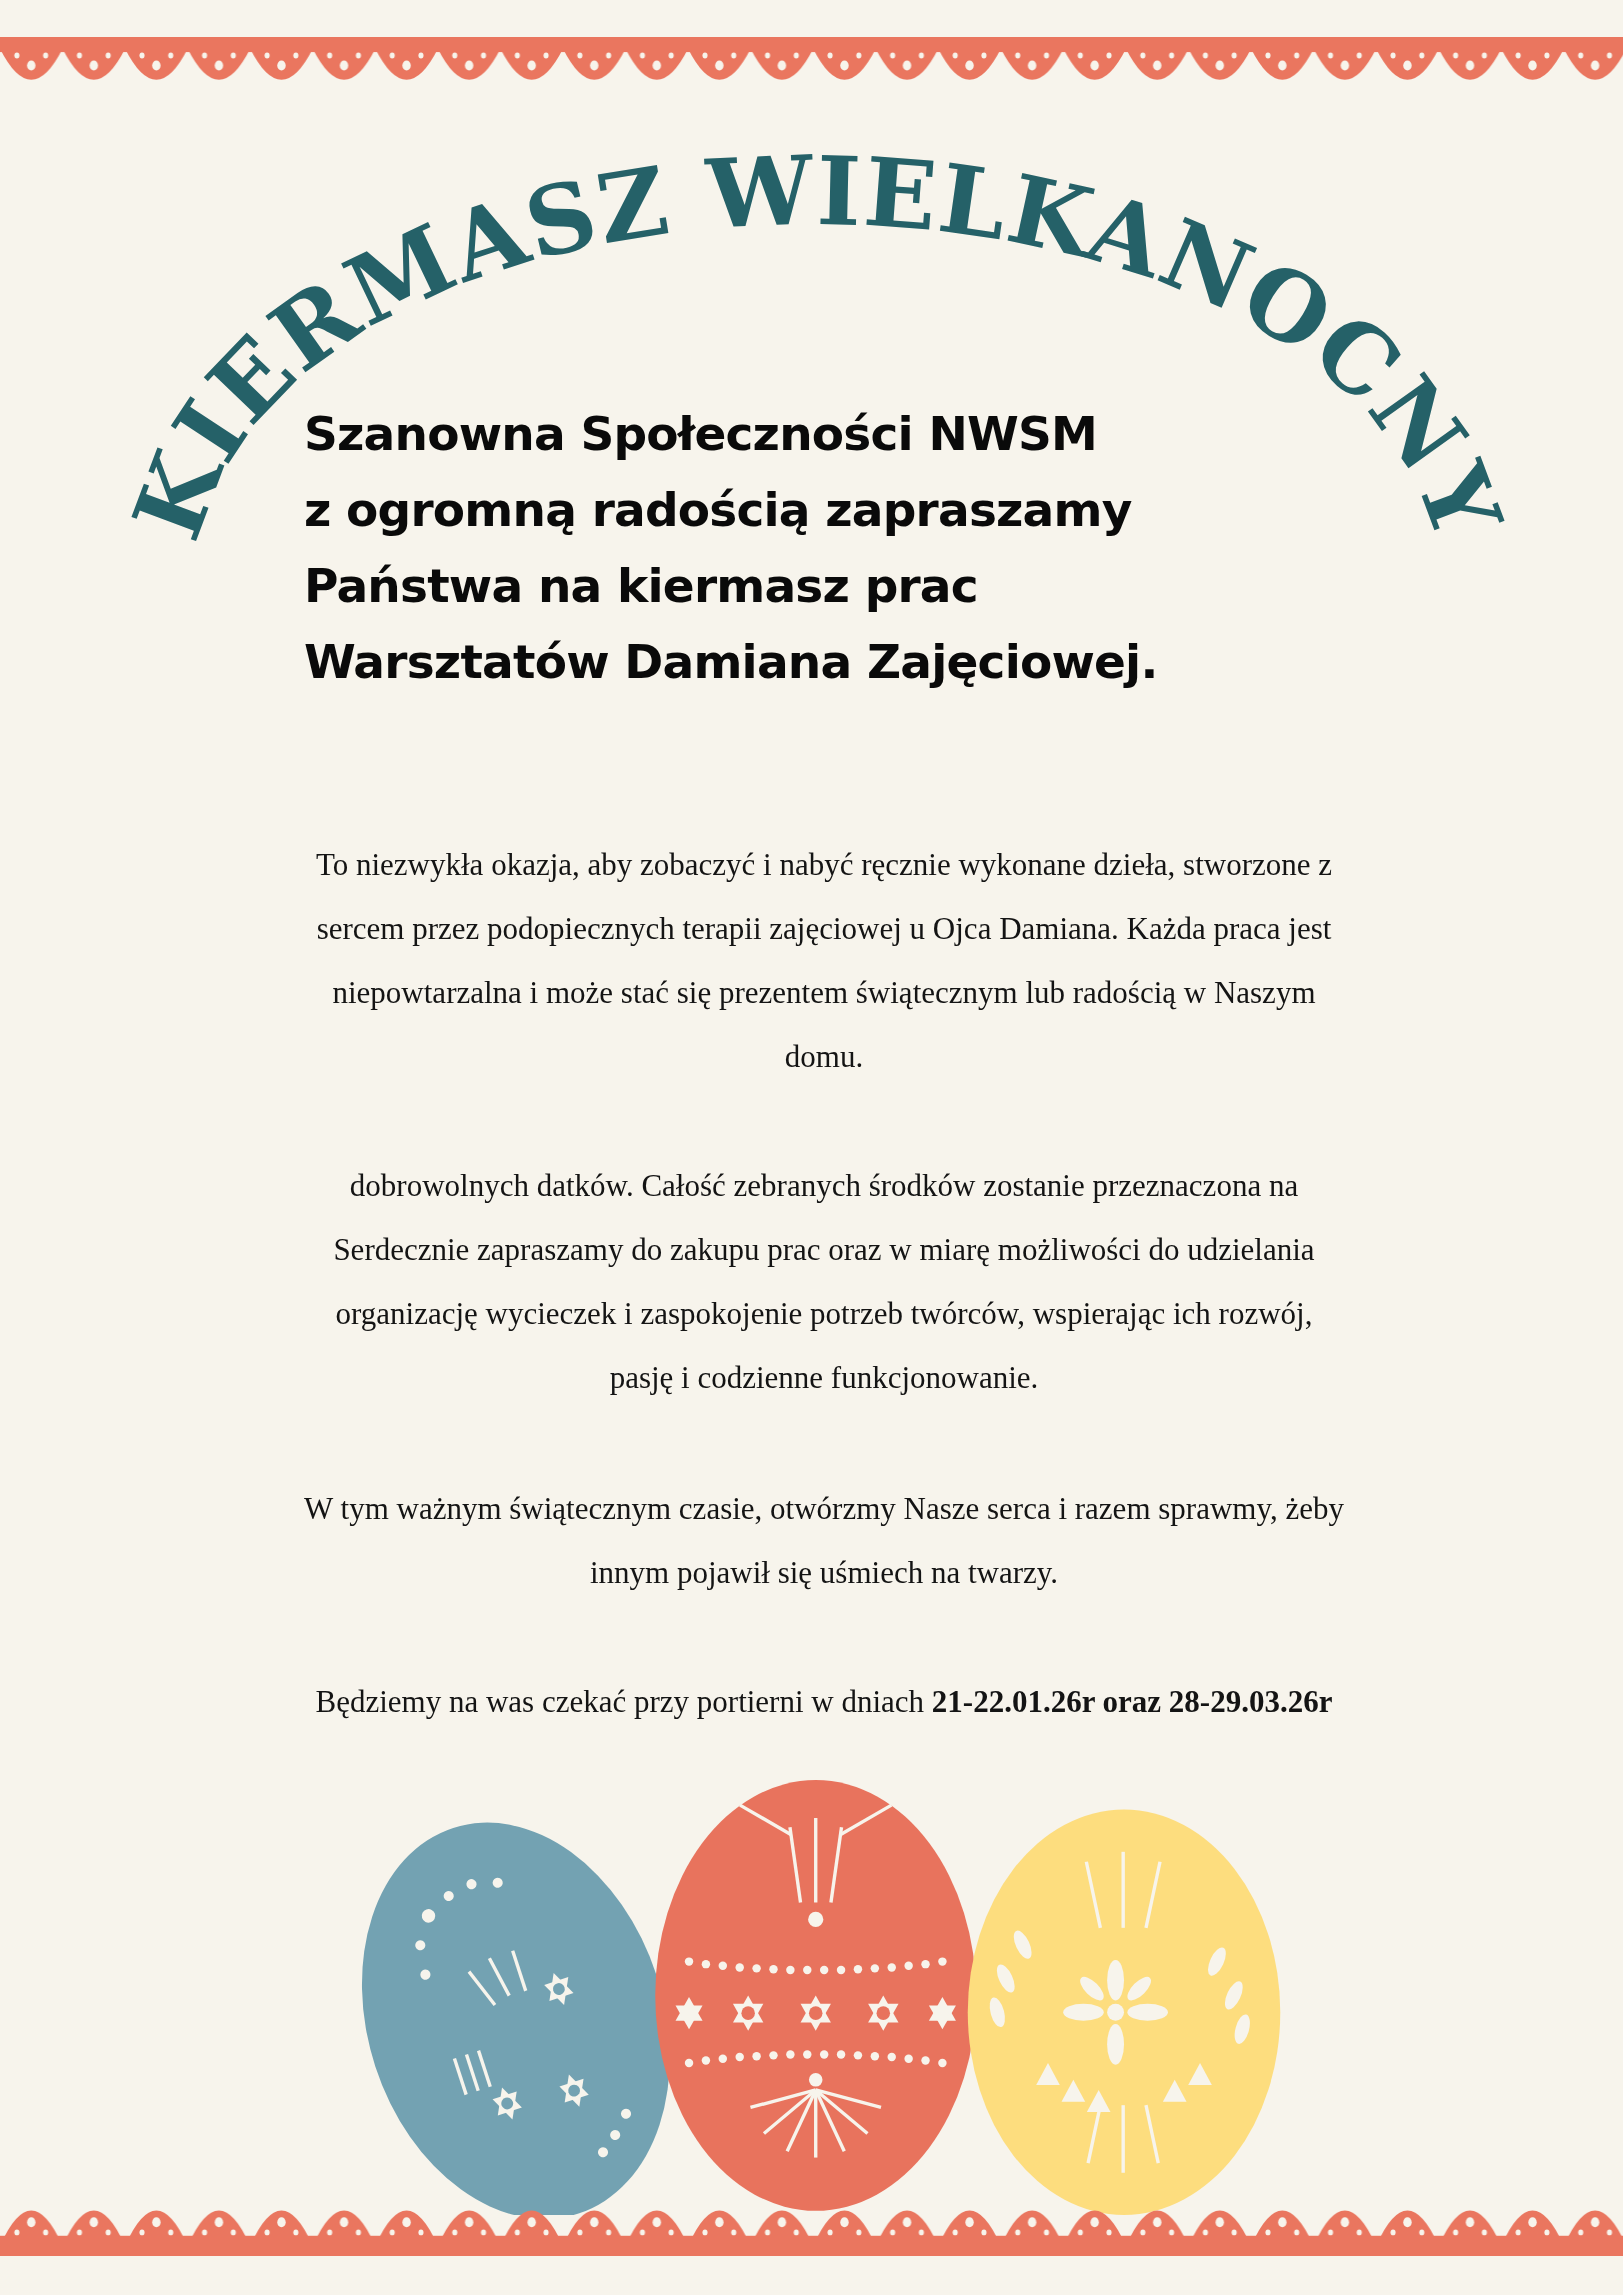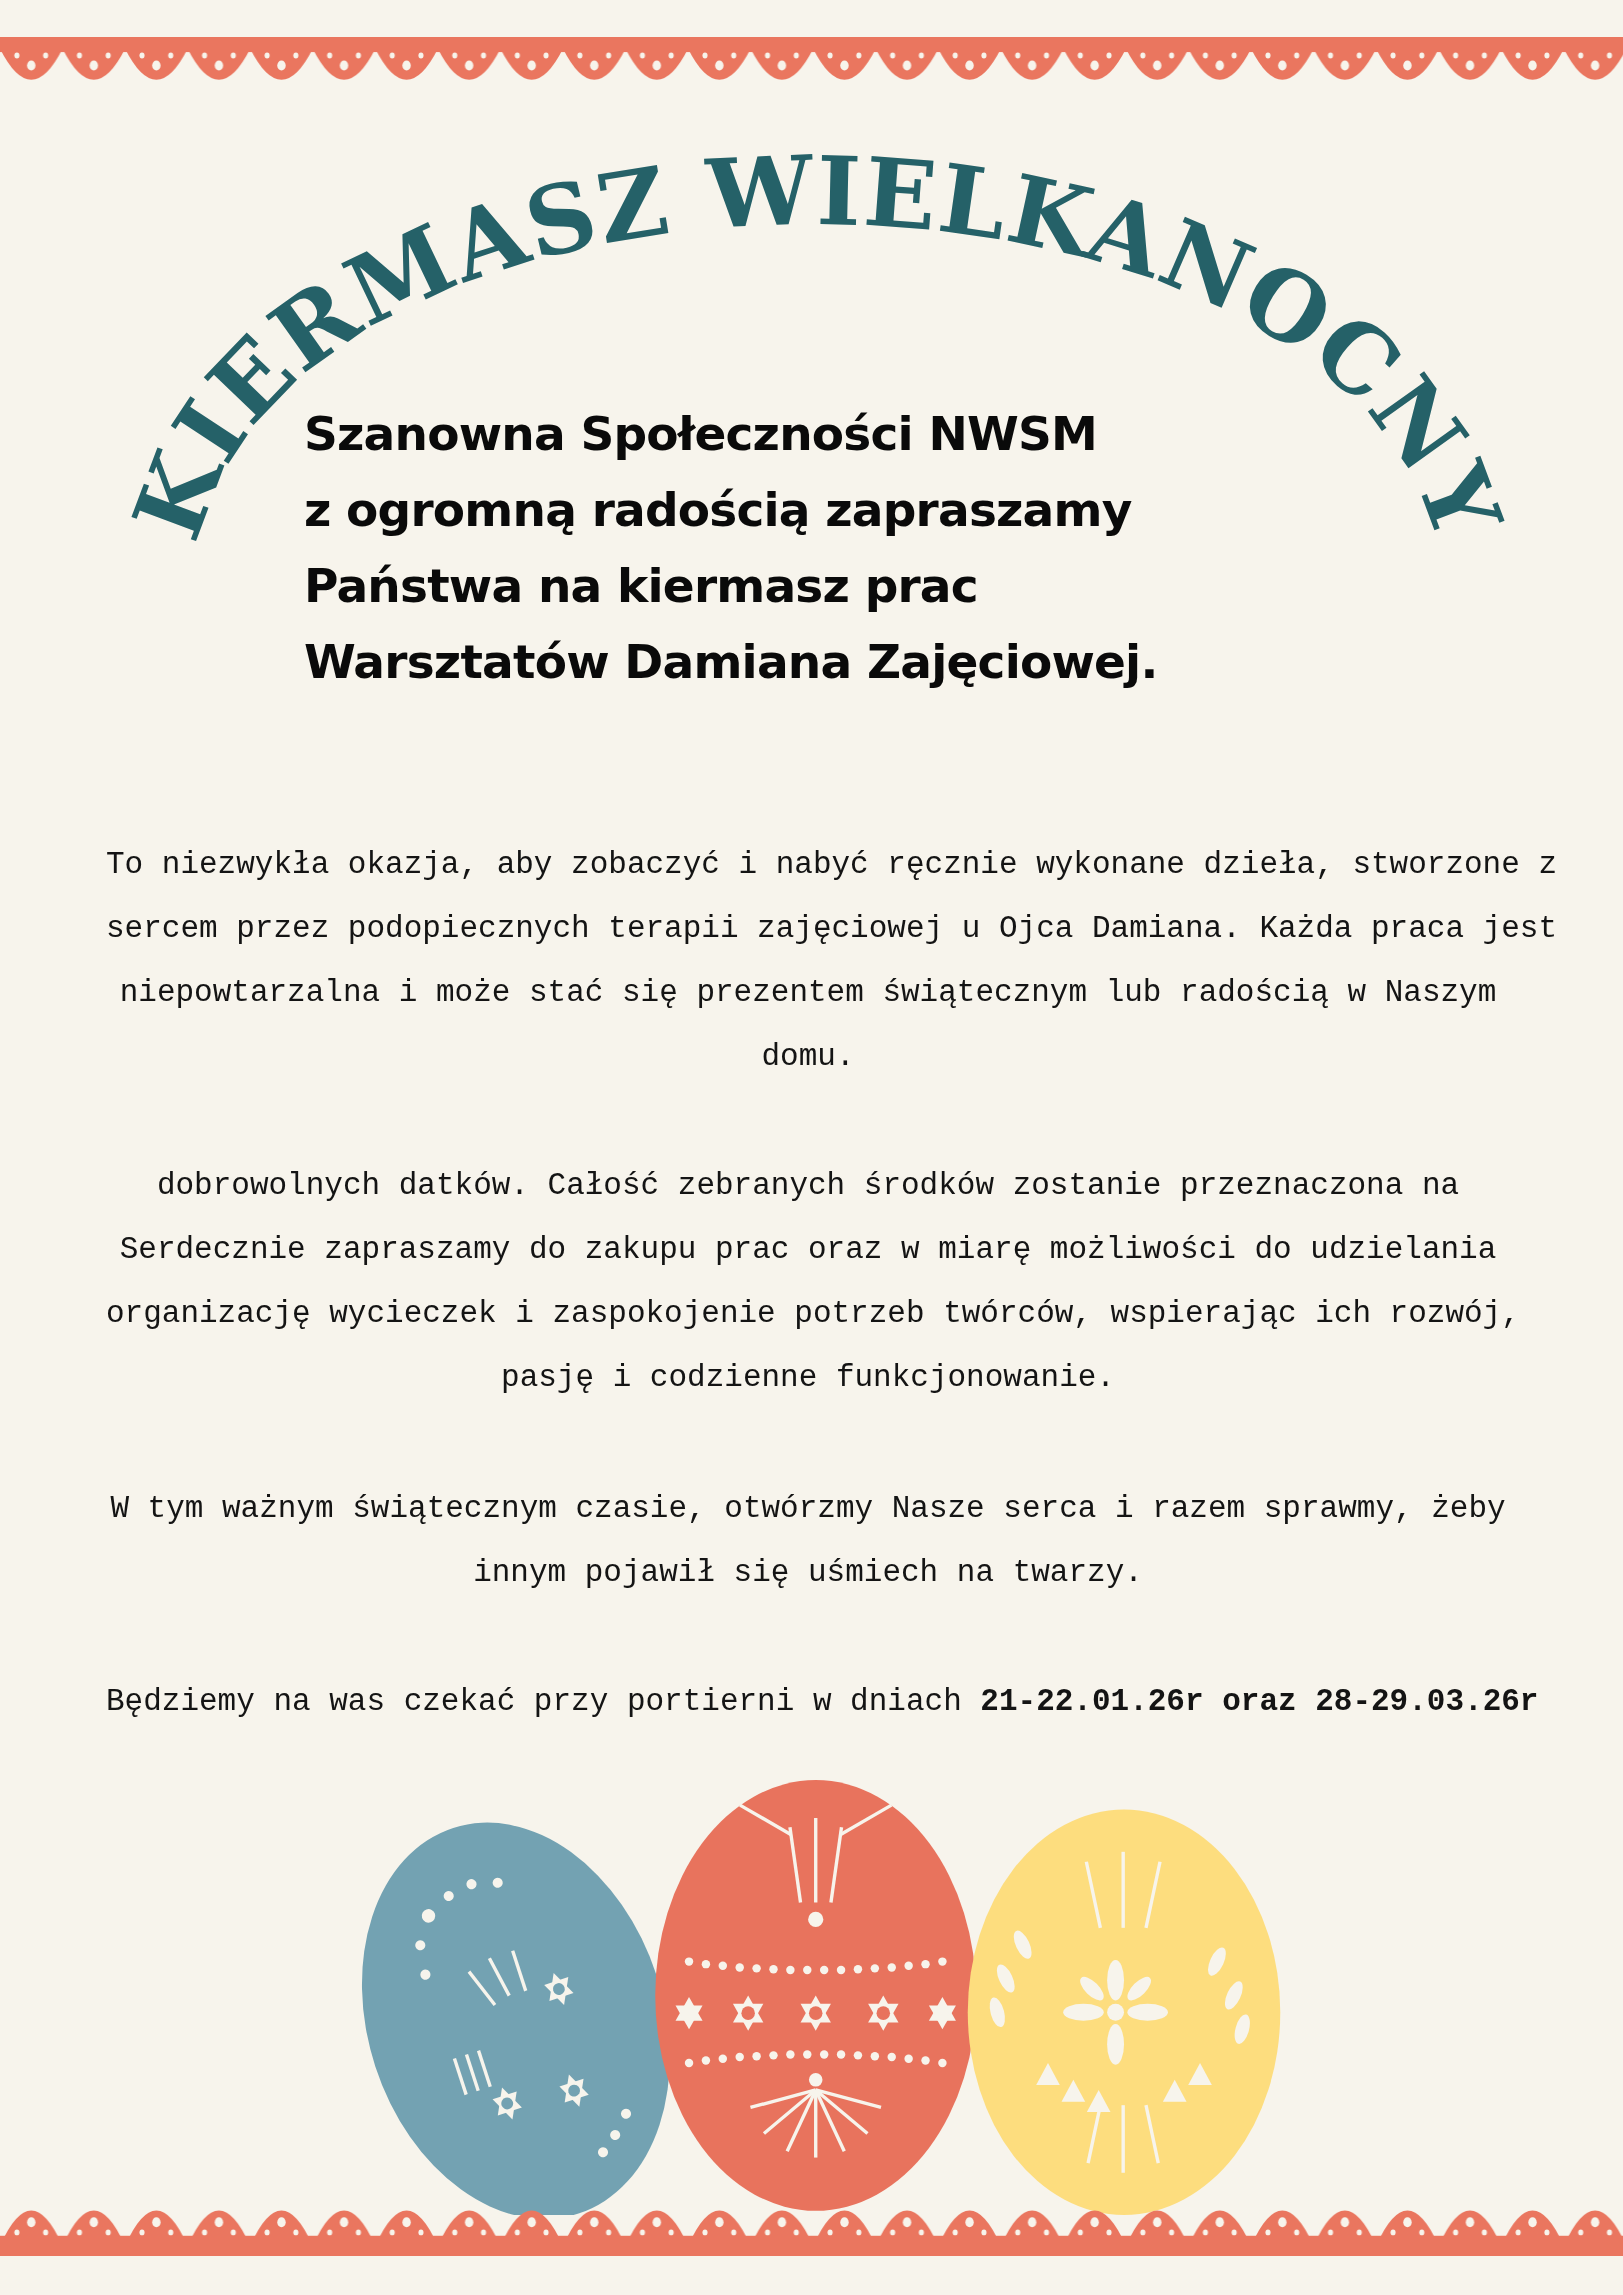--- a/index.html
+++ b/index.html
@@ -30,23 +30,23 @@
     font-family: "DejaVu Sans", sans-serif;
     font-weight: bold;
     font-size: 47px;
     line-height: 76px;
     letter-spacing: -0.8px;
     color: #0a0a0a;
   }
   .headline .line { display: block; white-space: nowrap; }
 
   .body-text {
-    position: absolute; left: 106px; width: 1404px;
+    position: absolute; left: 122px; width: 1404px;
     text-align: center;
-    font-family: Liberation Mono, monospace;
+    font-family: Liberation Serif, serif;
     font-size: 31px;
     line-height: 64px;
     color: #141414;
   }
   .body-text .line { display: block; white-space: nowrap; }
   .p1 { top: 833px; }
   .p2 { top: 1154px; }
   .p3 { top: 1477px; }
   .p4 { top: 1670px; }
   .p4 b { font-weight: bold; }

